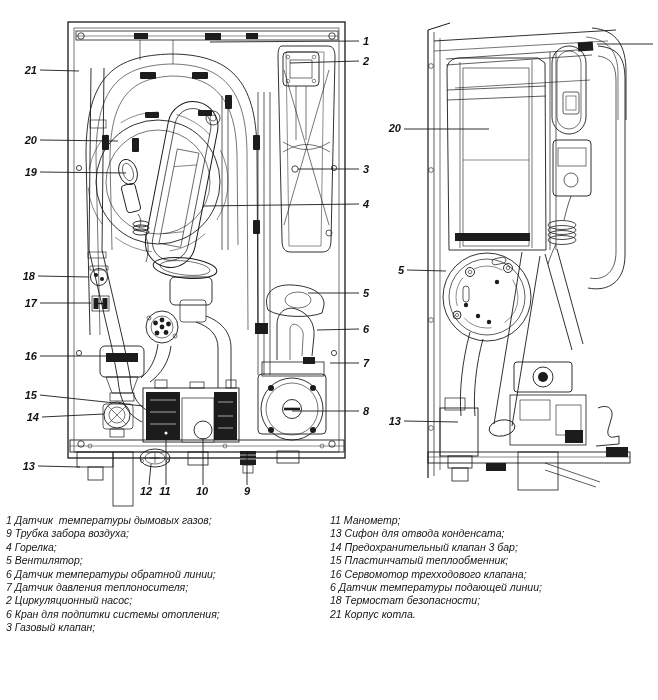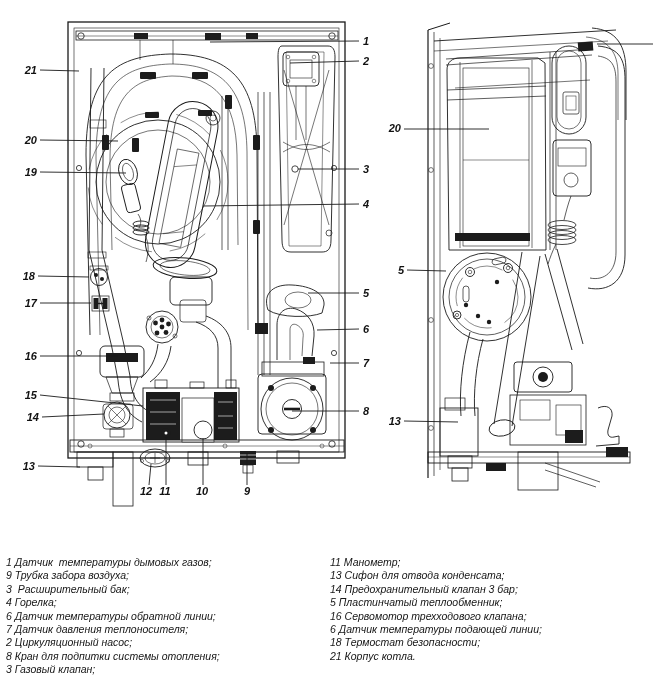--- a/index.html
+++ b/index.html
@@ -1,19 +1,19 @@
 <!DOCTYPE html>
 <html><head>
 <meta charset="utf-8">
 <style>
   html,body{margin:0;padding:0;background:#fff;}
   #page{position:relative;width:658px;height:700px;background:#fff;overflow:hidden;
         font-family:"Liberation Sans",sans-serif;}
   #figure{position:absolute;left:0;top:0;}
-  .legend{position:absolute;top:556px;color:#111;}
+  .legend{position:absolute;top:514px;color:#111;}
   .legend.left{left:6px;width:315px;}
   .legend.right{left:330px;width:325px;}
   .legend-row{font-size:10.5px;font-style:italic;line-height:13.4px;white-space:pre;color:#161616;}
   svg text.callout{font-family:"Liberation Sans",sans-serif;font-size:11px;
         font-style:italic;font-weight:bold;fill:#111;}
 </style>
 </head>
 <body>
 
 <div id="page">
@@ -413,32 +413,32 @@
 
     <text class="callout" text-anchor="end" x="401" y="132">20</text>
     <text class="callout" text-anchor="end" x="404" y="274">5</text>
     <text class="callout" text-anchor="end" x="401" y="425">13</text>
   </g>
 </svg>
 
   <div class="legend left">
     <div class="legend-row">1 Датчик  температуры дымовых газов;</div>
     <div class="legend-row">9 Трубка забора воздуха;</div>
-    <div class="legend-row">3  Расширительный бак;</div>
     <div class="legend-row">4 Горелка;</div>
+    <div class="legend-row">5 Вентилятор;</div>
     <div class="legend-row">6 Датчик температуры обратной линии;</div>
     <div class="legend-row">7 Датчик давления теплоносителя;</div>
     <div class="legend-row">2 Циркуляционный насос;</div>
-    <div class="legend-row">8 Кран для подпитки системы отопления;</div>
+    <div class="legend-row">6 Кран для подпитки системы отопления;</div>
     <div class="legend-row">3 Газовый клапан;</div>
   </div>
   <div class="legend right">
     <div class="legend-row">11 Манометр;</div>
     <div class="legend-row">13 Сифон для отвода конденсата;</div>
     <div class="legend-row">14 Предохранительный клапан 3 бар;</div>
-    <div class="legend-row">5 Пластинчатый теплообменник;</div>
+    <div class="legend-row">15 Пластинчатый теплообменник;</div>
     <div class="legend-row">16 Сервомотор трехходового клапана;</div>
     <div class="legend-row">6 Датчик температуры подающей линии;</div>
     <div class="legend-row">18 Термостат безопасности;</div>
     <div class="legend-row">21 Корпус котла.</div>
   </div>
 
 </div>
 
 </body></html>

